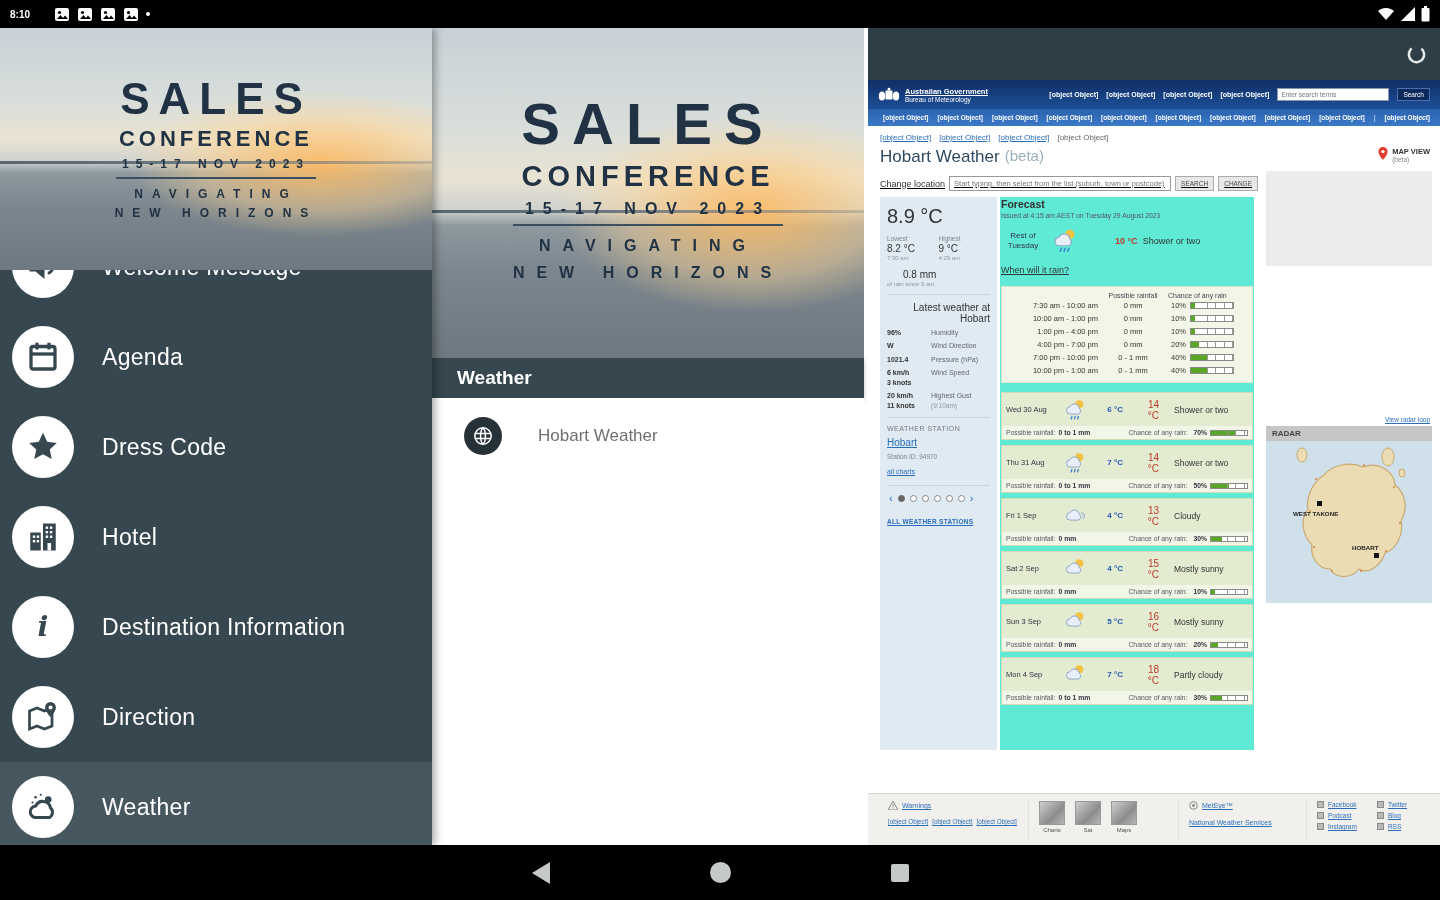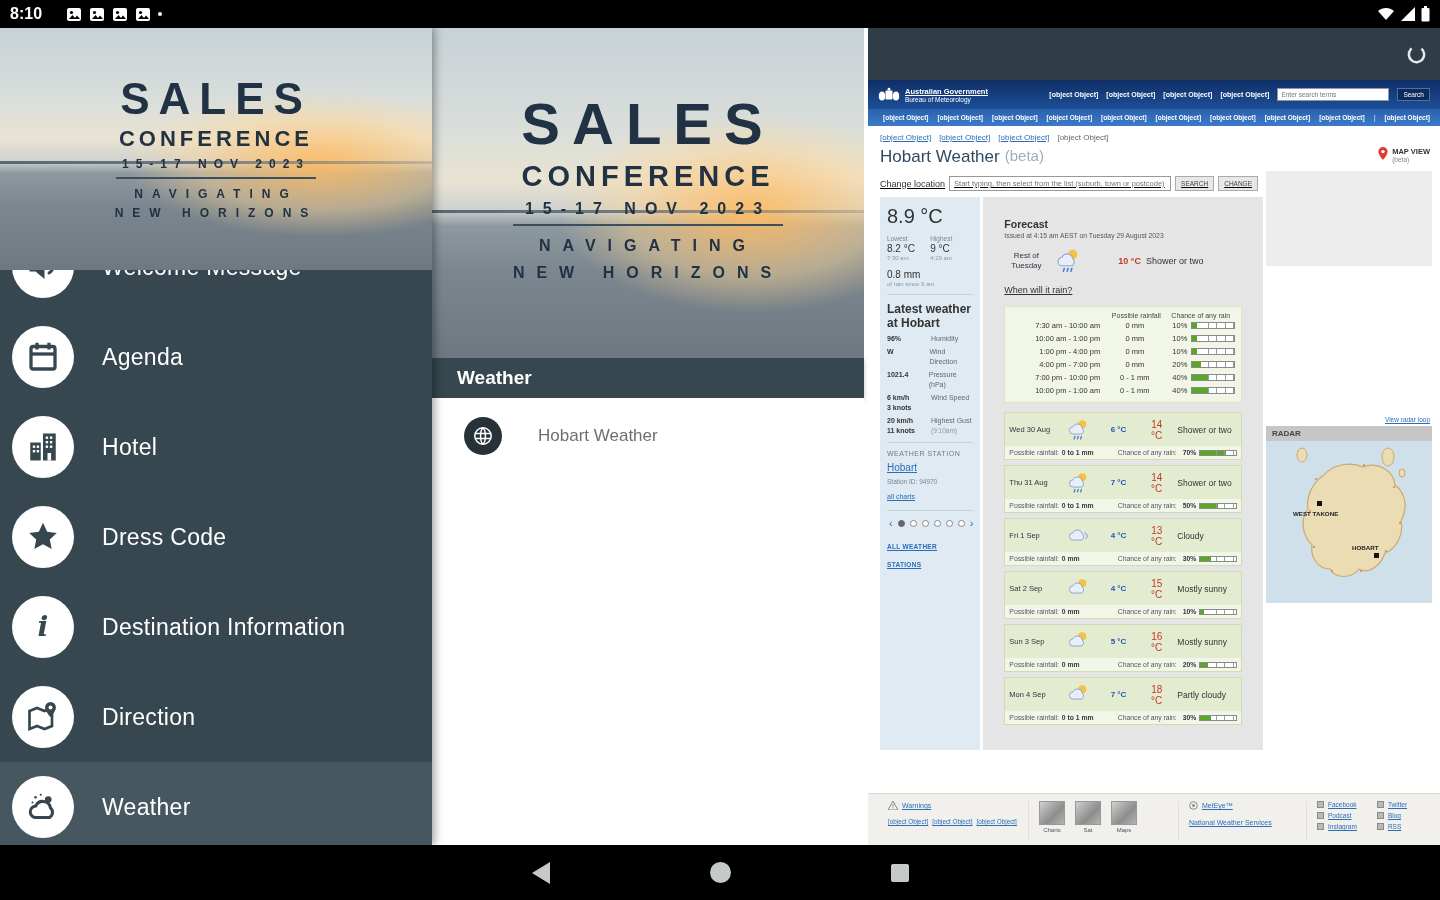--- a/index.html
+++ b/index.html
@@ -3,21 +3,21 @@
 <meta charset="utf-8">
 <style>
   * { margin:0; padding:0; box-sizing:border-box; }
   html,body { width:1440px; height:900px; overflow:hidden; background:#000;
     font-family:"Liberation Sans", sans-serif; }
   .screen { position:relative; width:1440px; height:900px; background:#fff; }
 
   
   .status-bar { position:absolute; top:0; left:0; right:0; height:28px; background:#000;
     display:flex; align-items:center; padding:0 10px; color:#fff; z-index:50; }
-  .sb-time { font-size:16px; font-weight:bold; margin-right:24px; }
+  .sb-time { font-size:10px; font-weight:bold; margin-right:24px; }
   .sb-notifs { display:flex; align-items:center; gap:7px; }
   .sb-right { margin-left:auto; display:flex; align-items:center; gap:5px; }
 
   
   .nav-bar { position:absolute; bottom:0; left:0; right:0; height:55px; background:#000;
     display:flex; align-items:center; justify-content:center; gap:160px; z-index:50; }
   .nb-back { width:0; height:0; border-top:11px solid transparent; border-bottom:11px solid transparent;
     border-right:18px solid #c6c9ca; }
   .nb-home { width:21px; height:21px; border-radius:50%; background:#c6c9ca; }
   .nb-recents { width:18px; height:18px; border-radius:2px; background:#c6c9ca; }
@@ -107,32 +107,32 @@
   .left-stack { width:378px; }
   .warning-bar { height:17px; background:#fbe44c; display:flex; align-items:center; gap:6px; padding:0 6px; }
   .warning-text { font-size:8.5px; color:#3a3000; }
   .changeloc { margin-top:5px; display:flex; align-items:center; gap:4px;text-decoration:underline; }
   .cl-label { font-size:9px; color:#333; flex:0 0 auto; }
   .cl-input { flex:1; height:15px; border:1px solid #999; font-size:7.5px; padding:0 4px; color:#333; }
   .cl-btn { height:15px; font-size:6.5px; background:#e8e8e8; border:1px solid #aaa; color:#444; padding:0 5px; cursor:pointer; }
 
   .cols-row { display:flex; margin-top:6px; height:553px; }
   .col-left { width:117px; margin-right:3px; background:#dfeaf2; padding:8px 7px; }
-  .col-mid { width:280px; background:#e5e5e5; padding:21px; }
+  .col-mid { width:254px; background:#5eead4; padding:1px; }
 
   .cur-temp { font-size:20px; color:#333; }
   .lh-grid { display:flex; margin-top:7px; }
   .lh-cell { width:50%; }
   .lh-cap { font-size:6.5px; color:#7a8a94; }
   .lh-val { font-size:10px; color:#333; margin-top:1px; }
   .lh-time { font-size:6px; color:#8a9aa4; margin-top:1px; }
-  .rain-val { font-size:10px; color:#333; margin-top:8px; }
+  .rain-val { font-size:10px; color:#333; margin-top:8px;margin-left:16px; }
   .rain-note { font-size:6px; color:#8a9aa4; margin-top:1px; }
   .col-left hr { border:0; border-top:1px solid #c2d4e0; margin:7px 0; }
-  .latest-title { font-size:12px; font-weight:bold; color:#333; }
+  .latest-title { font-size:10px; font-weight:normal; color:#333;text-align:right; }
   .stat-row { display:flex; margin-top:4px; }
   .stat-vcol { width:44px; font-size:7px; font-weight:bold; color:#333; line-height:1.35; }
   .stat-lcol { font-size:7px; color:#667; line-height:1.35; }
   .stat-v2:empty,.stat-l2:empty { display:none; }
   .stat-l2 { font-size:6.5px; color:#8a99a3; }
   .ws-heading { font-size:7px; color:#778; letter-spacing:.5px; }
   .ws-name { font-size:10px; color:#2a6ebb; text-decoration:underline; margin-top:4px; cursor:pointer; display:inline-block; }
   .ws-meta { font-size:6.5px; color:#789; margin-top:3px; }
   .ws-charts { font-size:7px; color:#2a6ebb; text-decoration:underline; margin-top:5px; cursor:pointer; display:inline-block; }
   .carousel { display:flex; align-items:center; gap:5px; margin:4px 0 6px 2px; }
@@ -288,46 +288,46 @@
                 <line x1="8" y1="2.5" x2="8" y2="7"></line>
                 <line x1="16" y1="2.5" x2="16" y2="7"></line>
                 <line x1="4" y1="10" x2="20" y2="10"></line>
               </svg>
           </span>
           <span class="drawer-label">Agenda</span>
         </div>
         <div class="drawer-item">
           <span class="circle-icon">
             <svg viewBox="0 0 24 24" fill="#36474f">
+                <path d="M12 2.5l2.8 6 6.4.8-4.7 4.4 1.3 6.3-5.8-3.2-5.8 3.2 1.3-6.3L2.8 9.3l6.4-.8z"></path>
+              </svg>
+          </span>
+          <span class="drawer-label">Dress Code</span>
+        </div>
+        <div class="drawer-item">
+          <span class="circle-icon">
+            <svg viewBox="0 0 24 24" fill="#36474f">
                 <rect x="3.5" y="9" width="7" height="12"></rect>
                 <rect x="12" y="3" width="8.5" height="18"></rect>
                 <g fill="#fff">
                   <rect x="5.2" y="11" width="1.6" height="1.6"></rect>
                   <rect x="7.8" y="11" width="1.6" height="1.6"></rect>
                   <rect x="5.2" y="14" width="1.6" height="1.6"></rect>
                   <rect x="7.8" y="14" width="1.6" height="1.6"></rect>
                   <rect x="13.8" y="5" width="1.6" height="1.6"></rect>
                   <rect x="16.6" y="5" width="1.6" height="1.6"></rect>
                   <rect x="13.8" y="8" width="1.6" height="1.6"></rect>
                   <rect x="16.6" y="8" width="1.6" height="1.6"></rect>
                   <rect x="13.8" y="11" width="1.6" height="1.6"></rect>
                   <rect x="16.6" y="11" width="1.6" height="1.6"></rect>
                   <rect x="15" y="16" width="2.4" height="5"></rect>
                 </g>
               </svg>
           </span>
           <span class="drawer-label">Hotel</span>
-        </div>
-        <div class="drawer-item">
-          <span class="circle-icon">
-            <svg viewBox="0 0 24 24" fill="#36474f">
-                <path d="M12 2.5l2.8 6 6.4.8-4.7 4.4 1.3 6.3-5.8-3.2-5.8 3.2 1.3-6.3L2.8 9.3l6.4-.8z"></path>
-              </svg>
-          </span>
-          <span class="drawer-label">Dress Code</span>
         </div>
         <div class="drawer-item">
           <span class="circle-icon">
             <svg viewBox="0 0 24 24">
                 <text x="12" y="18" text-anchor="middle" font-family="DejaVu Serif, serif" font-style="italic" font-weight="bold" font-size="19" fill="#36474f">i</text>
               </svg>
           </span>
           <span class="drawer-label">Destination Information</span>
         </div>
         <div class="drawer-item">

